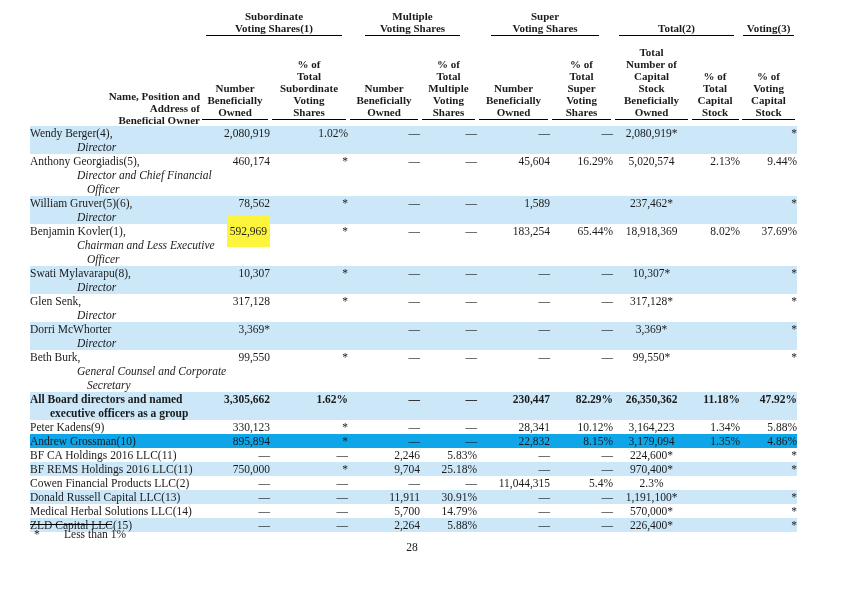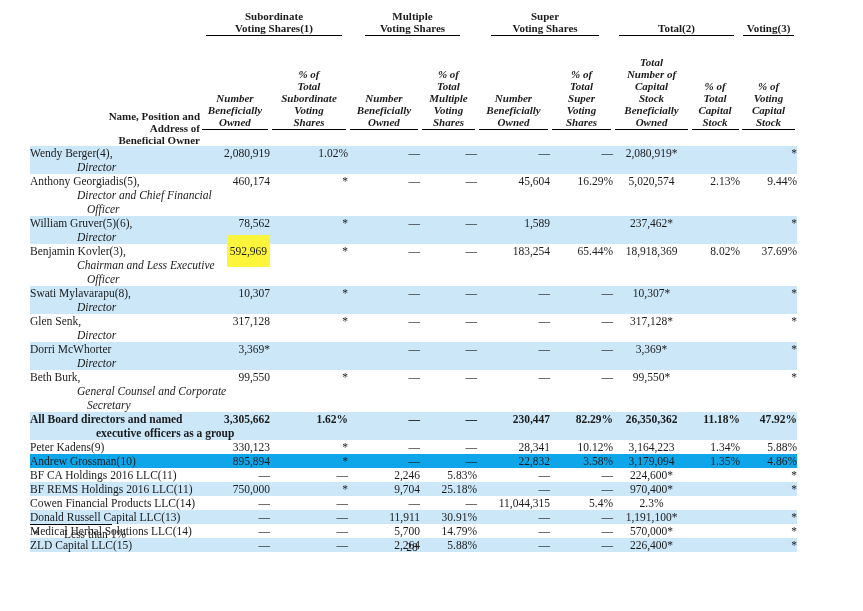--- a/index.html
+++ b/index.html
@@ -7,41 +7,41 @@
   .sheet{position:relative;width:863px;height:611px;background:#ffffff;overflow:hidden;}
 
   table.own{position:absolute;left:30px;top:10px;width:767px;border-collapse:collapse;
     table-layout:fixed;font-size:11.5px;line-height:14px;}
   table.own td{padding:0;vertical-align:top;white-space:nowrap;}
 
   
   tr.grp-row td, tr.colh-row td{vertical-align:bottom;font-weight:bold;
     font-size:11px;line-height:12px;text-align:center;}
   .grp-w{margin:0 auto;border-bottom:1.5px solid #000;padding-bottom:1px;}
-  .colh-w{margin:16px auto;border-bottom:1.5px solid #000;padding-bottom:1px;width:94%;font-style:italic;}
+  .colh-w{margin:6px auto;border-bottom:1.5px solid #000;padding-bottom:1px;width:94%;}
   .colh-plain{text-align:right;padding-left:2px;}
   tr.colh-row td{padding-top:4px;}
   
   .gu1{width:92%;}.gu2{width:74%;}.gu3{width:80%;}.gu4{width:90%;}.gu5{width:88%;}
 
   
   .c1{text-align:left;padding-left:2px;}
   .c2{text-align:right;padding-right:6px;}
   .c3{text-align:right;padding-right:2px;}
   .c4{text-align:right;padding-right:2px;}
   .c5{text-align:right;padding-right:1px;}
   .c6{text-align:right;padding-right:4px;}
   .c7{text-align:right;padding-right:10px;}
   .c8{text-align:center;padding-right:16px;}
   .c9{text-align:right;padding-right:3px;}
   .c10{text-align:right;padding-right:8px;}
 
   .pos{font-style:italic;padding-left:10px;margin-left:37px;}
   .pos2{padding-left:20px;}
-  .nline2{padding-left:20px;margin-left:46px;}
+  .nline2{padding-left:20px;}
   tr.bold-row td{font-weight:bold;}
   .hl{padding:10px 3px;}
 
   .footnote{position:absolute;left:30px;top:524px;font-size:11.5px;line-height:14px;}
   .fn-rule{width:82px;border-top:1.5px solid #000;margin-bottom:2px;}
   .fn-line{display:flex;}
   .fn-marker{width:30px;padding-left:4px;}
 
   .page-num{position:absolute;top:541px;left:372px;width:80px;text-align:center;
     font-size:11.5px;}
@@ -222,21 +222,21 @@
           <td class="c4">—</td>
           <td class="c5">—</td>
           <td class="c6">1,589</td>
           <td class="c7"></td>
           <td class="c8">237,462*</td>
           <td class="c9"></td>
           <td class="c10">*</td>
         </tr>
         <tr>
           <td class="c1">
-            <div>Benjamin Kovler(3),</div>
+            <div>Benjamin Kovler(1),</div>
             <div class="pos">Chairman and Less Executive</div>
             <div class="pos pos2">Officer</div>
           </td>
           <td class="c2"><span class="hl" style="background: rgb(252, 245, 60);">592,969</span></td>
           <td class="c3">*</td>
           <td class="c4">—</td>
           <td class="c5">—</td>
           <td class="c6">183,254</td>
           <td class="c7">65.44%</td>
           <td class="c8">18,918,369</td>
@@ -335,21 +335,21 @@
         </tr>
         <tr style="background: #0ea5e9;">
           <td class="c1">
             <div>Andrew Grossman(10)</div>
           </td>
           <td class="c2">895,894</td>
           <td class="c3">*</td>
           <td class="c4">—</td>
           <td class="c5">—</td>
           <td class="c6">22,832</td>
-          <td class="c7">3.58%</td>
+          <td class="c7">8.15%</td>
           <td class="c8">3,179,094</td>
           <td class="c9">1.35%</td>
           <td class="c10">4.86%</td>
         </tr>
         <tr>
           <td class="c1">
             <div>BF CA Holdings 2016 LLC(11)</div>
           </td>
           <td class="c2">—</td>
           <td class="c3">—</td>
@@ -370,21 +370,21 @@
           <td class="c4">9,704</td>
           <td class="c5">25.18%</td>
           <td class="c6">—</td>
           <td class="c7">—</td>
           <td class="c8">970,400*</td>
           <td class="c9"></td>
           <td class="c10">*</td>
         </tr>
         <tr>
           <td class="c1">
-            <div>Cowen Financial Products LLC(14)</div>
+            <div>Cowen Financial Products LLC(2)</div>
           </td>
           <td class="c2">—</td>
           <td class="c3">—</td>
           <td class="c4">—</td>
           <td class="c5">—</td>
           <td class="c6">11,044,315</td>
           <td class="c7">5.4%</td>
           <td class="c8">2.3%</td>
           <td class="c9"></td>
           <td class="c10"></td>

